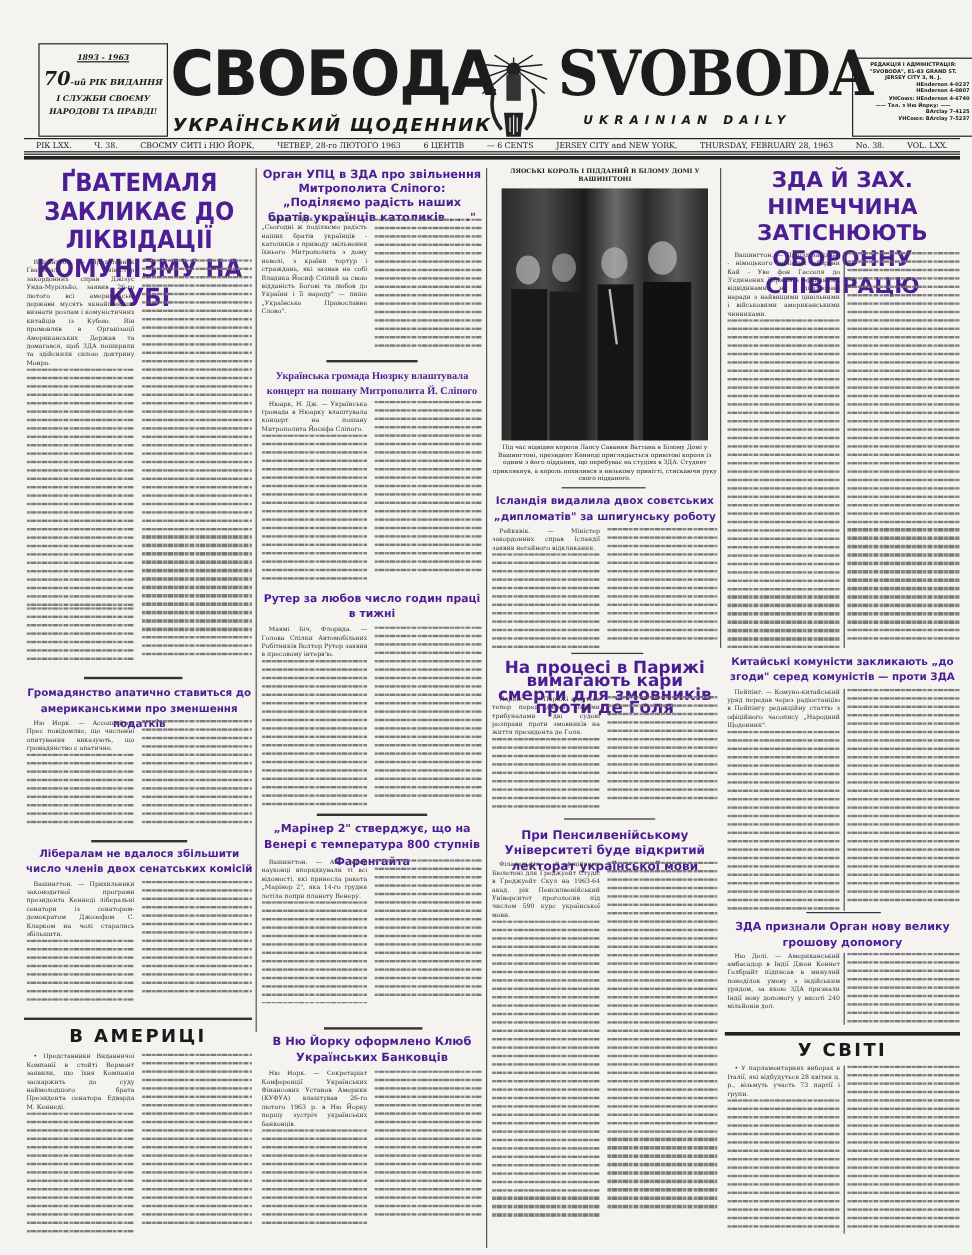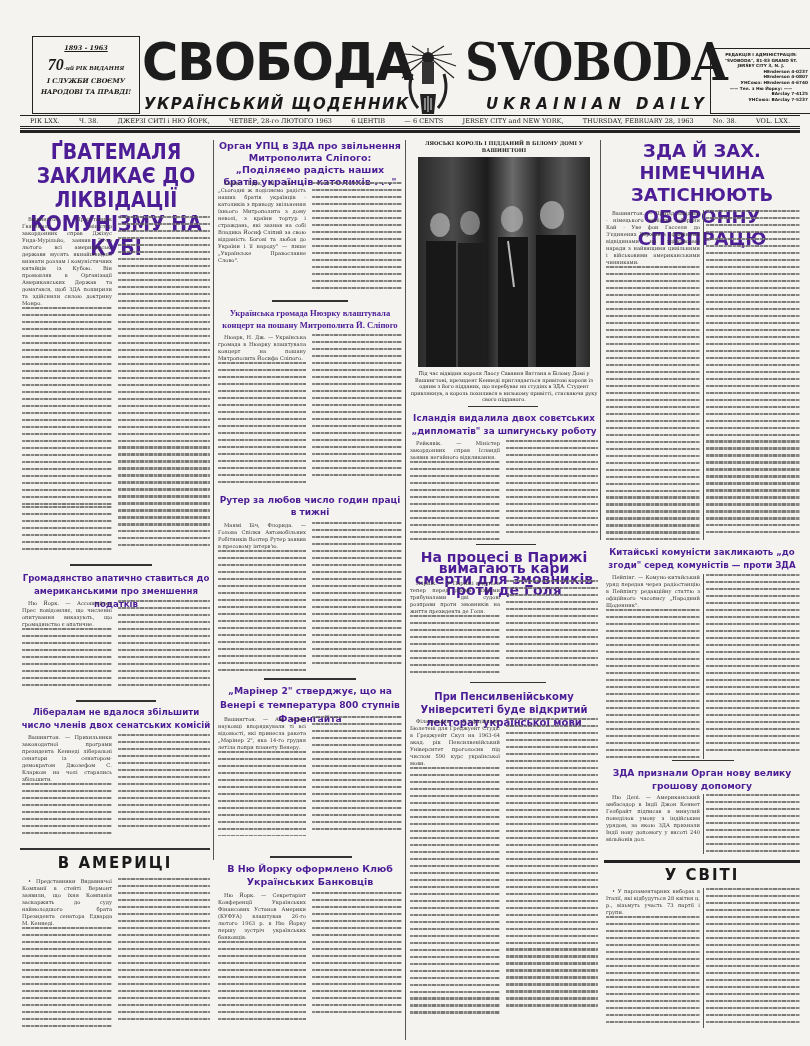--- a/index.html
+++ b/index.html
@@ -3,28 +3,28 @@
 <meta charset="utf-8">
 <style>
   * { box-sizing: border-box; margin: 0; padding: 0; }
   body { width: 810px; height: 1046px; background: #f4f3f0; font-family: "DejaVu Serif", serif; color: #1a1a1a; overflow: hidden; position: relative; }
   .page { position: absolute; left: 0; top: 12px; width: 810px; height: 1046px; border-radius: 14px; }
 
   
   .masthead { position: absolute; left: 20px; top: 10px; width: 780px; height: 88px; }
   .anniv-box { position: absolute; left: 12px; top: 14px; width: 108px; height: 78px; border: 1.5px solid #222; text-align: center; font-family: "DejaVu Serif", serif; font-style: italic; }
   .anniv-years { font-size: 6.5px; margin-top: 7px; text-decoration: underline; font-weight: bold; }
-  .anniv-line1 { font-size: 7px; font-weight: bold; margin-top: 4px; font-family: Liberation Serif, serif; }
+  .anniv-line1 { font-size: 7px; font-weight: bold; margin-top: 4px; }
   .anniv-line1 .big { font-size: 16px; }
   .anniv-line { font-size: 6.5px; font-weight: bold; margin-top: 3px; }
   .title-cyr { position: absolute; left: 122px; top: 14px; font-family: "DejaVu Sans", sans-serif; font-weight: bold; font-size: 52px; letter-spacing: -1px; transform: scaleX(0.95); transform-origin: left; color: #1c1c1c; line-height: 52px; }
   .sub-cyr { position: absolute; left: 124px; top: 73px; font-family: "DejaVu Sans", sans-serif; font-weight: bold; font-size: 15px; letter-spacing: 1.5px; font-style: italic; }
   .emblem { position: absolute; left: 378px; top: 22px; width: 60px; height: 80px; }
   .title-lat { position: absolute; left: 445px; top: 14px; font-family: "DejaVu Serif", serif; font-weight: bold; font-size: 52px; letter-spacing: -1px; line-height: 52px; color: #1c1c1c; transform: scaleX(0.9); transform-origin: left; }
-  .sub-lat { position: absolute; left: 466px; top: 73px; font-family: "DejaVu Sans", sans-serif; font-weight: bold; font-style: italic; font-size: 15px; letter-spacing: 5px; }
+  .sub-lat { position: absolute; left: 466px; top: 73px; font-family: "DejaVu Sans", sans-serif; font-weight: bold; font-style: italic; font-size: 10px; letter-spacing: 5px; }
   .contact-box { position: absolute; left: 690px; top: 26px; width: 102px; height: 66px; border: 1px solid #222; font-family: "DejaVu Sans", sans-serif; font-size: 4.3px; font-weight: bold; padding: 3px; line-height: 5.6px; text-align: right; }
   .contact-box .c { text-align: center; }
 
   
   .dateline { position: absolute; left: 20px; top: 103px; width: 780px; height: 14px; border-top: 1px solid #222; border-bottom: 3px double #222; font-size: 6.5px; font-family: "DejaVu Serif", serif; display: flex; justify-content: space-between; align-items: center; padding: 0 10px; }
   .dateline span { white-space: nowrap; }
   .rule-thick { position: absolute; left: 20px; top: 118px; width: 780px; height: 3px; background: #222; }
 
   
   .col-rule { position: absolute; width: 1px; background: #555; }
@@ -85,21 +85,21 @@
       <div>УНСоюз: HEnderson 4-6740</div>
       <div class="c">—— Тел. з Ню Йорку: ——</div>
       <div>BArclay 7-4125</div>
       <div>УНСоюз: BArclay 7-5237</div>
     </div>
   </div>
 
   <div class="dateline">
     <span>РІК LXX.</span>
     <span>Ч. 38.</span>
-    <span>ДЖЕРЗІ СИТІ і НЮ ЙОРК,</span>
+    <span>СВОЄМУ СИТІ і НЮ ЙОРК,</span>
     <span>ЧЕТВЕР, 28-го ЛЮТОГО 1963</span>
     <span>6 ЦЕНТІВ</span>
     <span>— 6 CENTS</span>
     <span>JERSEY CITY and NEW YORK,</span>
     <span>THURSDAY, FEBRUARY 28, 1963</span>
     <span>No. 38.</span>
     <span>VOL. LXX.</span>
   </div>
   <div class="rule-thick"></div>
 

